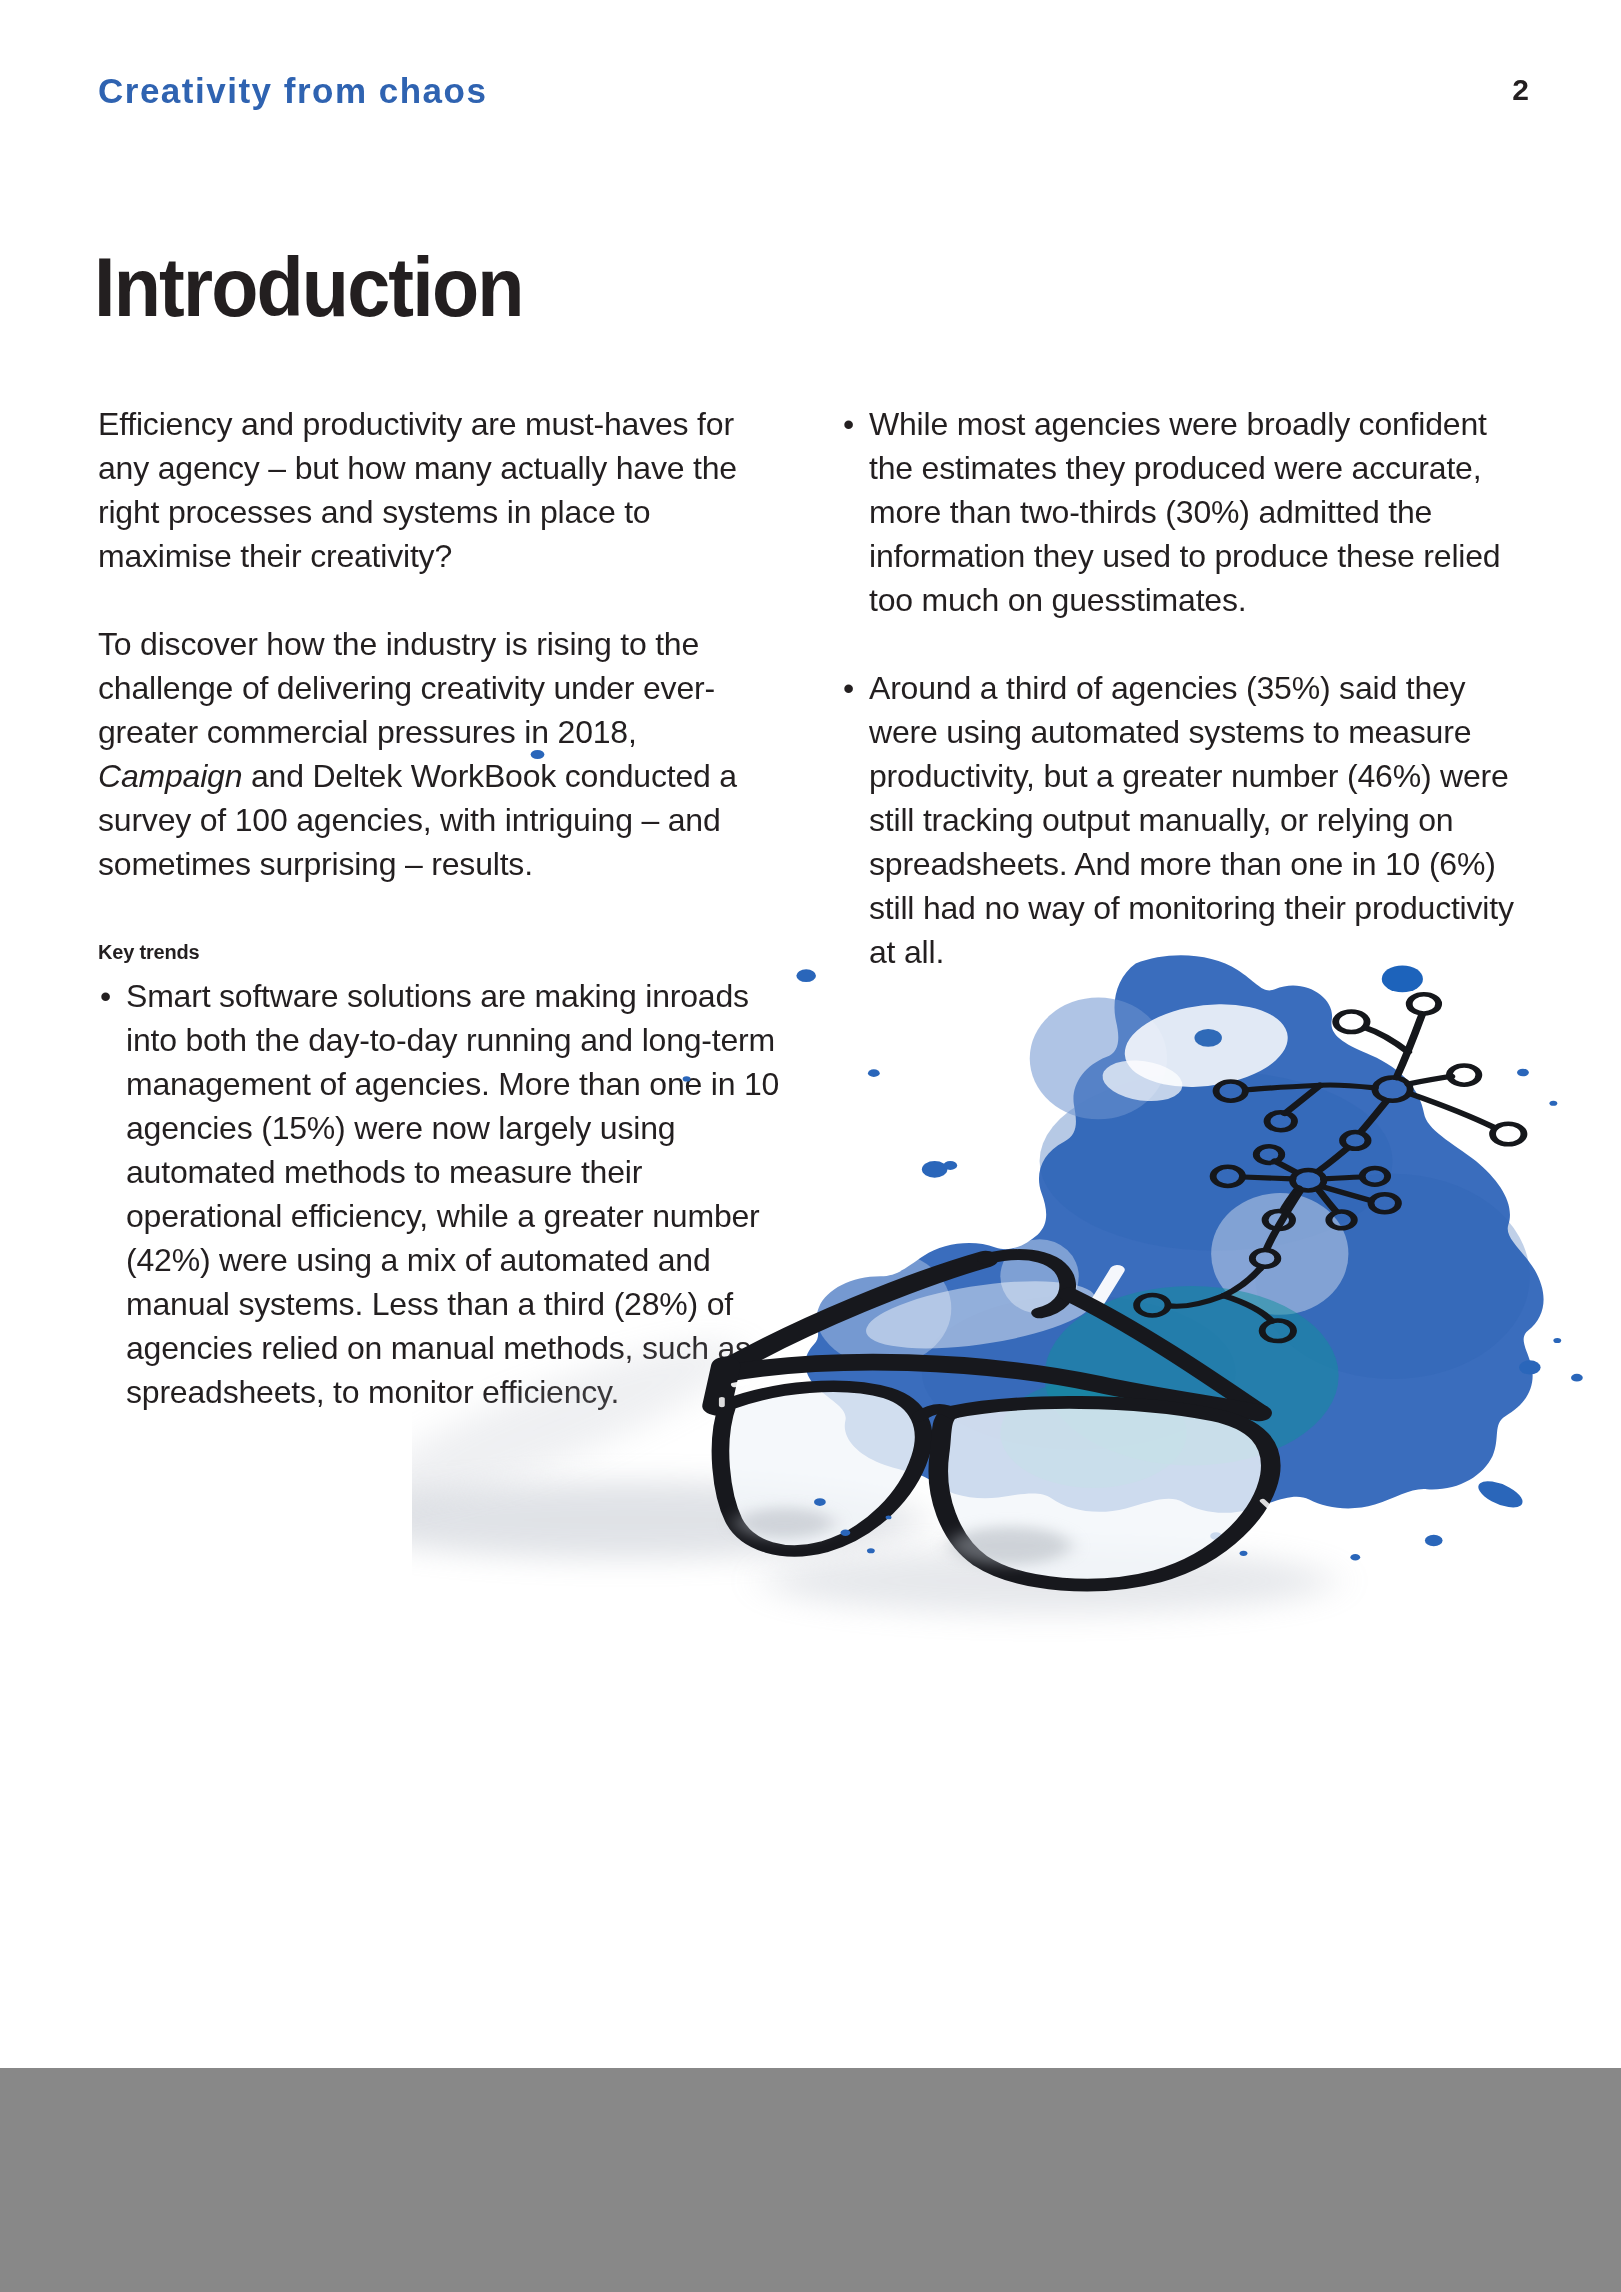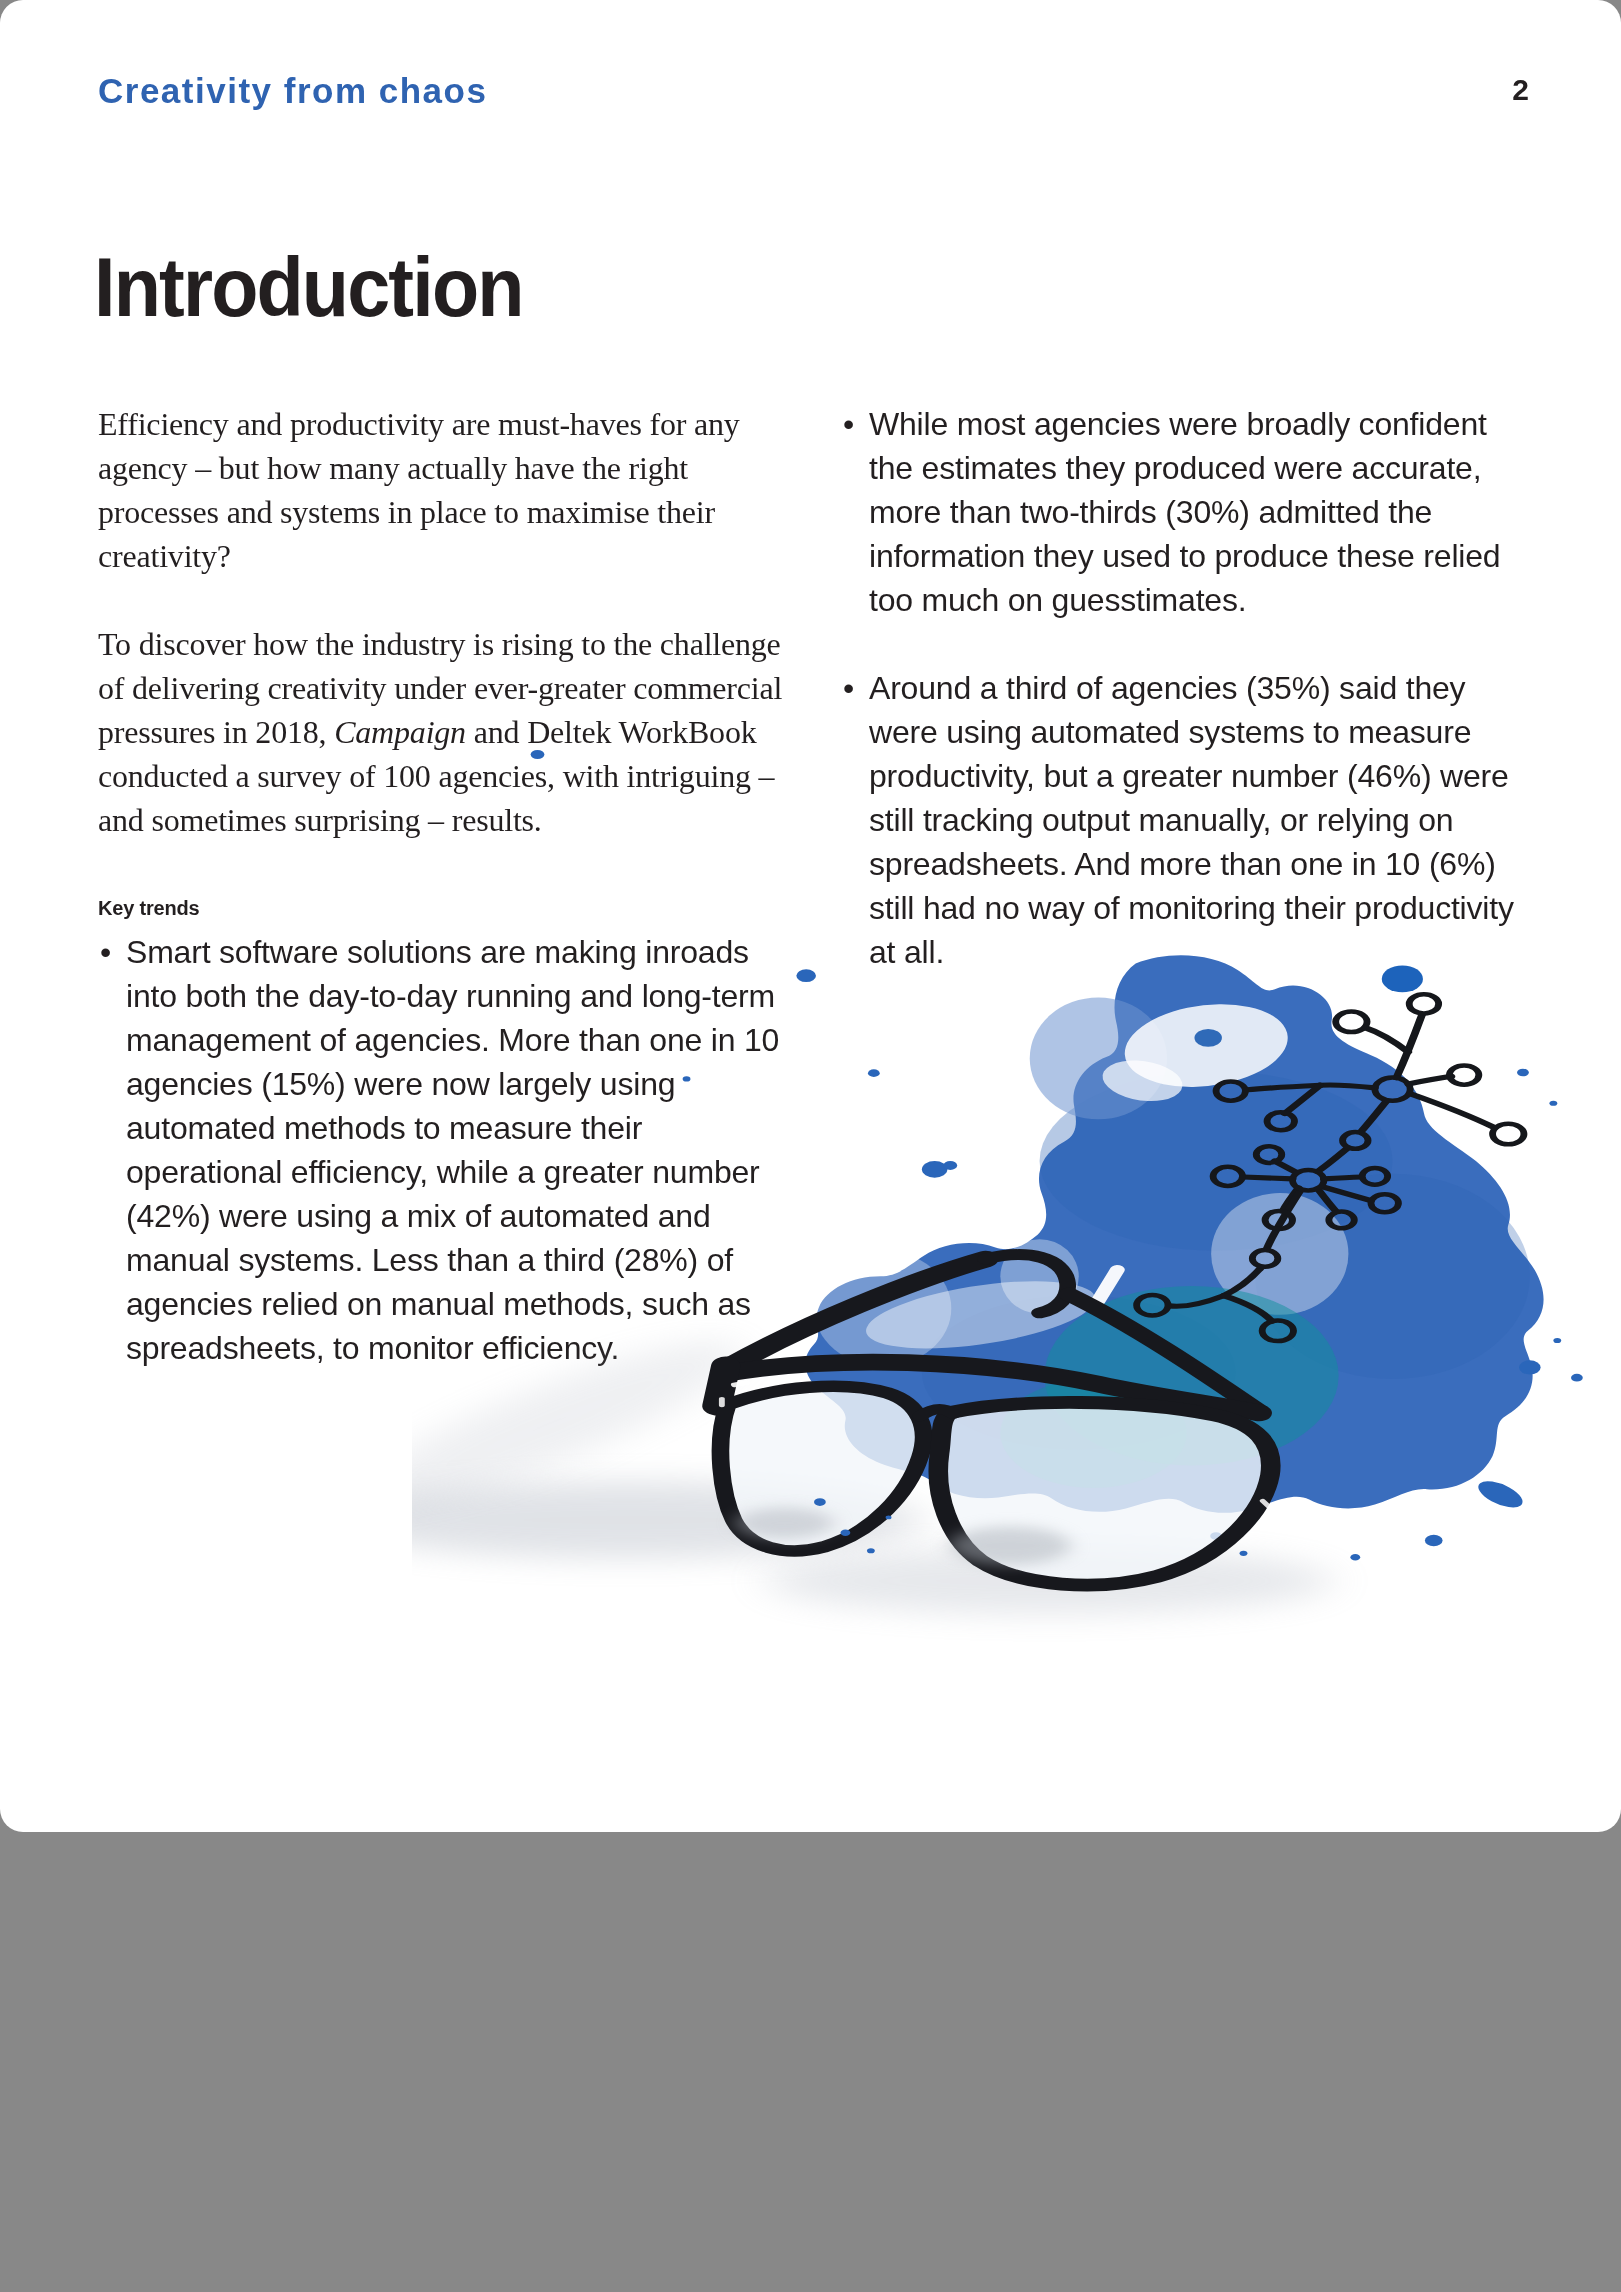--- a/index.html
+++ b/index.html
@@ -1,23 +1,22 @@
 <!DOCTYPE html>
 <html><head>
 <meta charset="utf-8">
 <style>
   html,body{margin:0;padding:0;background:#888;}
   .page{
     position:relative;
-    width:1621px;height:1832px;
+    width:1621px;height:2068px;
     background:#ffffff;
     overflow:hidden;
     font-family:"Liberation Sans", sans-serif;
     color:#231f20;
-    border-radius:23px;
   }
   .running-header{
     position:absolute;left:98px;top:71px;
     font-size:35px;font-weight:bold;letter-spacing:1.5px;
     color:#2f63b1;
   }
   .page-number{
     position:absolute;right:92px;top:73px;
     font-size:30px;font-weight:bold;color:#231f20;
   }
@@ -26,21 +25,21 @@
     font-size:84px;font-weight:bold;letter-spacing:-2px;
     line-height:1;color:#231f20;
     transform:scaleX(.92);transform-origin:left top;
     white-space:nowrap;
   }
   .columns{
     position:absolute;left:98px;top:402px;width:1433px;
     display:flex;gap:53px;
   }
   .col{width:690px;font-size:32px;line-height:44px;letter-spacing:-0.2px;}
-  .col p{margin:0 0 44px 0;font-family:Liberation Serif, serif;}
+  .col p{margin:0 0 44px 0;}
   .col h3{margin:39px 0 0 0;font-size:20px;line-height:44px;font-weight:bold;}
   .col ul{margin:0;padding:0;list-style:none;}
   .col li{position:relative;padding-left:28px;}
   .col li + li{margin-top:44px;}
   .bullet-dot{position:absolute;left:2px;top:0;}
   .italic{font-style:italic;}
   .footer-rule{
     position:absolute;left:98px;top:2086px;width:1428px;height:4.9px;
     background:#b1b1b1;
   }

